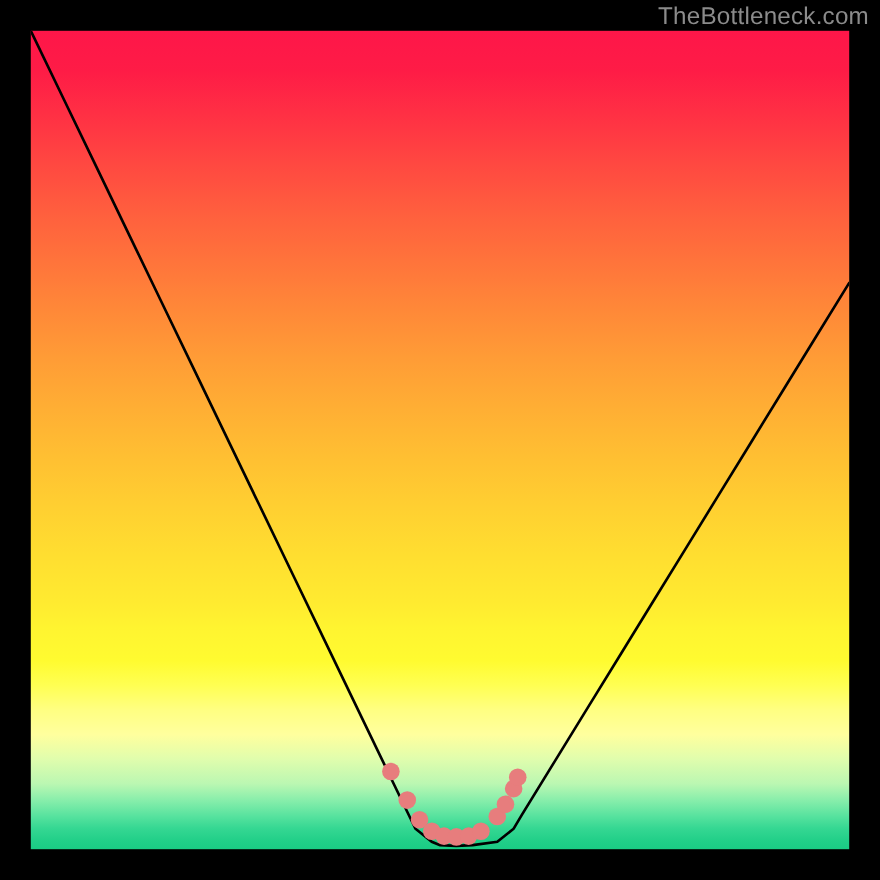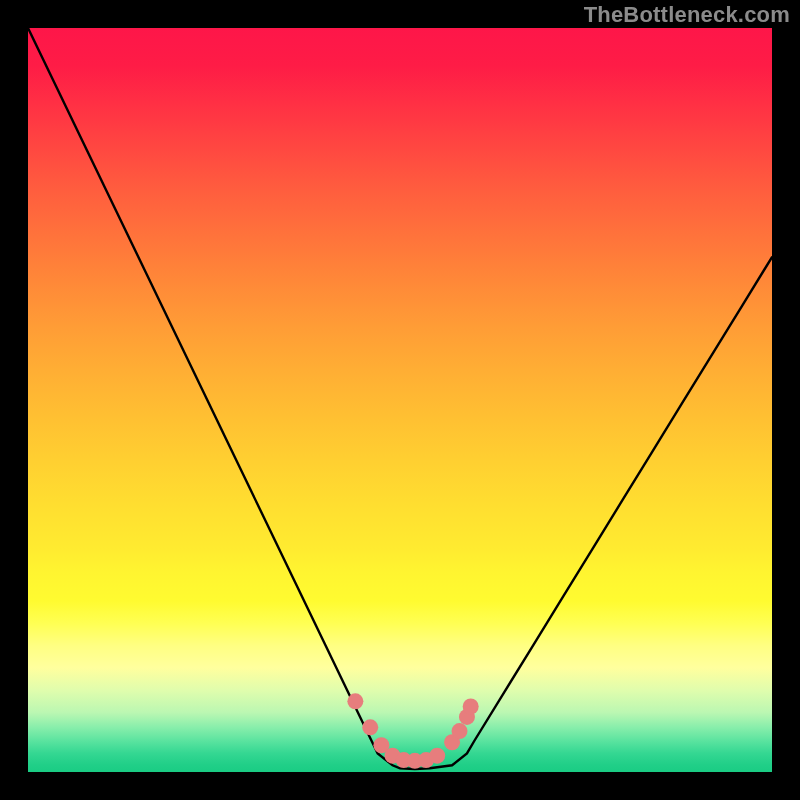--- a/index.html
+++ b/index.html
@@ -59,21 +59,21 @@
     top: 0;
     width: 744px;
     height: 744px;
   }
   .watermark {
     position: absolute;
     top: 2px;
     right: 10px;
     font-family: Arial, Helvetica, sans-serif;
     font-size: 22px;
-    font-weight: bold;
+    font-weight: normal;
     color: #8b8b8b;
     letter-spacing: 0.2px;
     user-select: none;
   }
 </style>
 </head>
 <body>
 
 <div class="frame">
   <div class="plot-area">

